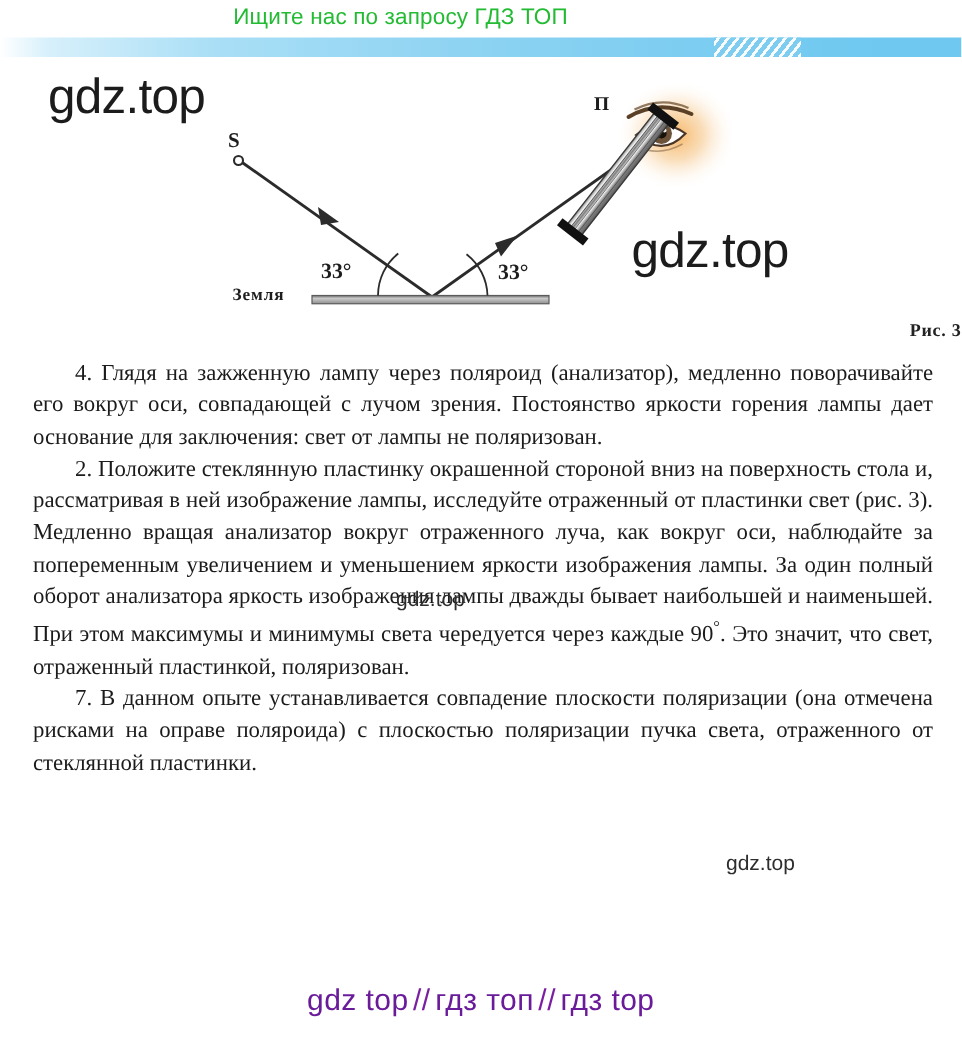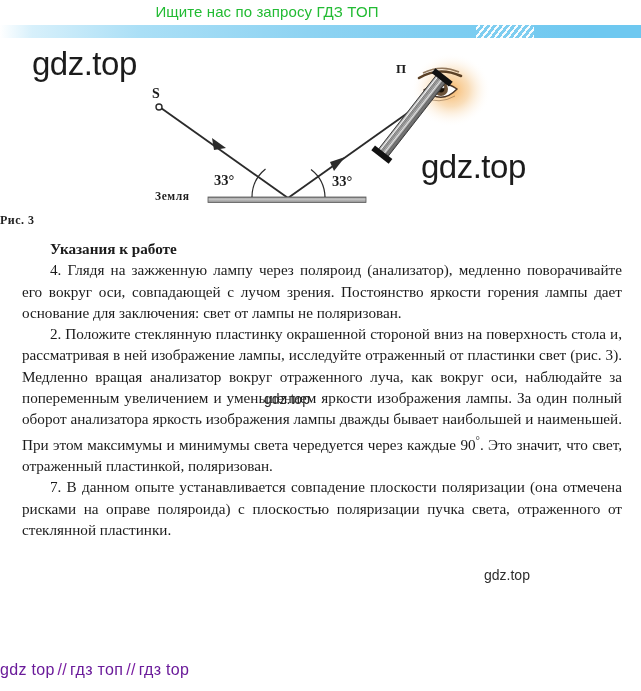--- a/index.html
+++ b/index.html
@@ -73,21 +73,21 @@
   .figure {
     position: absolute;
     left: 0; top: 40px;
     width: 641px; height: 195px;
   }
   .figure svg { display: block; }
   .fig-caption {
     position: absolute;
     left: 0; top: 213px;
     width: 641px;
-    text-align: left;
+    text-align: right;
     font-family: "Liberation Serif", serif;
     font-weight: bold;
     font-size: 12px;
     color: #232323;
     letter-spacing: 0.5px;
   }
 
   
   .body-text {
     position: absolute;
@@ -104,22 +104,23 @@
   .indent { text-indent: 28px; }
   .b { font-weight: bold; }
   .subhead { font-weight: bold; text-indent: 28px; }
   .deg-sup { font-size: 11px; vertical-align: super; }
 
   
   .footer {
     position: absolute;
     left: 0; bottom: 12px;
     width: 641px;
-    font-family: "Liberation Sans", sans-serif;
-    font-size: 16px;
+    text-align: center;
+    font-family: "Liberation Sans", sans-serif;
+    font-size: 20px;
     color: #6a1b9a;
     letter-spacing: 0.3px;
   }
   .footer .sep { color: #7b1fa2; padding: 0 3px; }
 </style>
 </head>
 <body>
 
 <div class="page">
 
@@ -193,21 +194,20 @@
   </div>
 
   <div class="fig-caption">Рис. 3</div>
 
   <div class="wm wm-a">gdz.top</div>
   <div class="wm wm-b">gdz.top</div>
 
   <div class="body-text">
 
 
-    <p class="subhead">Указания к работе</p>
 
     <p class="indent">4. Глядя на зажженную лампу через поляроид (анализатор), медленно поворачивайте его вокруг оси, совпадающей с лучом зрения. Постоянство яркости горения лампы дает основание для заключения: свет от лампы не поляризован.</p>
 
     <p class="indent">
       <span>2. Положите стеклянную пластинку окрашенной стороной вниз на поверхность стола и, рассматривая в ней изображение лампы, исследуйте отраженный от пластинки свет (рис. 3). Медленно вращая анализатор вокруг отраженного луча, как вокруг оси, наблюдайте за попеременным увеличением и уменьшением яркости изображения лампы. За один полный оборот анализатора яркость изображения лампы дважды бывает наибольшей и наименьшей. При этом максимумы и минимумы света чередуется через каждые 90</span><span class="deg-sup">°</span><span>. Это значит, что свет, отраженный пластинкой, поляризован.</span>
     </p>
 
     <p class="indent">7. В данном опыте устанавливается совпадение плоскости поляризации (она отмечена рисками на оправе поляроида) с плоскостью поляризации пучка света, отраженного от стеклянной пластинки.</p>
   </div>
 

